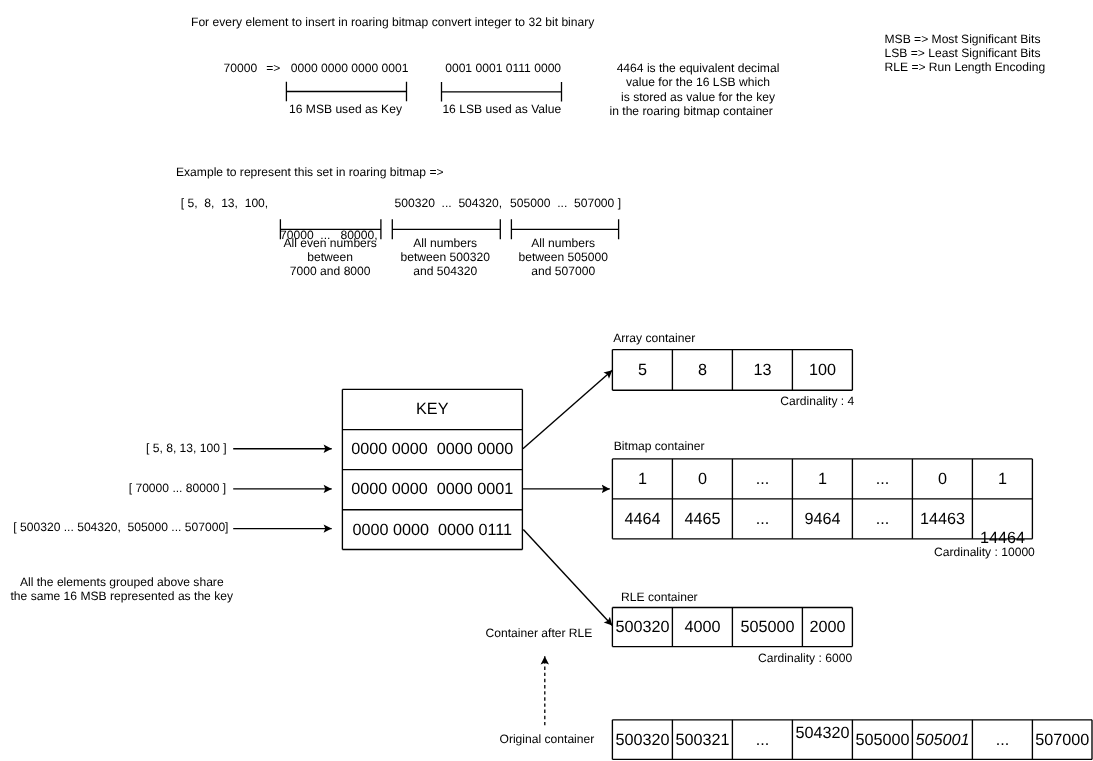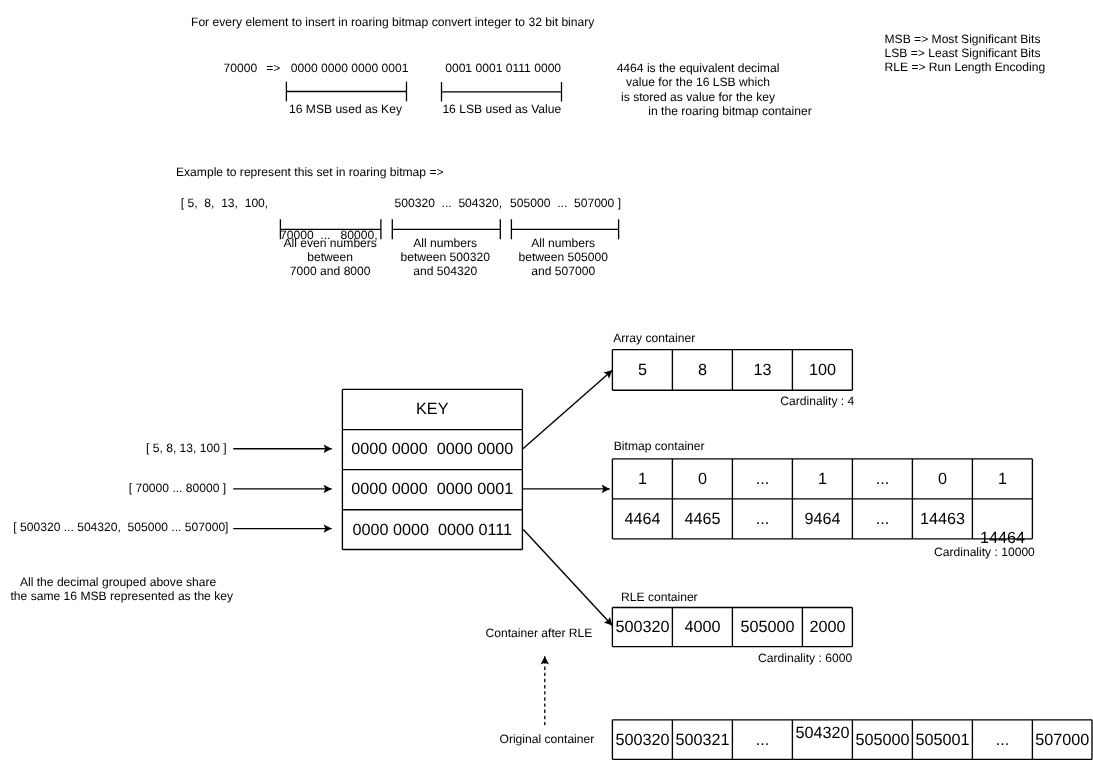--- a/index.html
+++ b/index.html
@@ -27,21 +27,21 @@
 <div class="t" style="left:266.2px;top:61.3px;">=&gt;</div>
 <div class="t" style="left:290.8px;top:61.3px;">0000 0000 0000 0001</div>
 <div class="t" style="left:445.2px;top:61.3px;">0001 0001 0111 0000</div>
 <div class="t" style="left:289px;top:102.3px;">16 MSB used as Key</div>
 <div class="t" style="left:442.4px;top:102.3px;">16 LSB used as Value</div>
 
 <div style="position:absolute;left:609.5px;top:60.8px;width:177px;text-align:center;">
   <div class="t" style="position:relative;left:0;top:0;width:100%;text-align:center;">4464 is the equivalent decimal</div>
   <div class="t" style="position:relative;left:0;top:0;width:100%;text-align:center;">value for the 16 LSB which</div>
   <div class="t" style="position:relative;left:0;top:0;width:100%;text-align:center;">is stored as value for the key</div>
-  <div class="t" style="position:relative;left:0;top:0;width:100%;text-align:center;margin-left:32px;">in the roaring bitmap container</div>
+  <div class="t" style="position:relative;left:0;top:0;width:100%;text-align:left;">in the roaring bitmap container</div>
 </div>
 
 <div class="t" style="left:176px;top:165.1px;">Example to represent this set in roaring bitmap =&gt;</div>
 <div class="t" style="left:180.8px;top:196.1px;">[ 5,  8,  13,  100,</div>
 <div class="t" style="left:280px;top:196.1px;margin-top:32px;">70000  ...   80000,</div>
 <div class="t" style="left:394.5px;top:196.1px;">500320  ...  504320,</div>
 <div class="t" style="left:510.1px;top:196.1px;">505000  ...  507000 ]</div>
 
 <div style="position:absolute;left:277.7px;top:235.6px;width:105px;">
   <div class="t ctr" style="position:relative;width:100%;">All even numbers</div>
@@ -62,21 +62,21 @@
 <div class="cell" style="left:342px;top:389px;width:180.5px;height:40.3px;">KEY</div>
 <div class="cell" style="left:342px;top:429.3px;width:180.5px;height:40px;white-space:pre;">0000 0000  0000 0000</div>
 <div class="cell" style="left:342px;top:469.3px;width:180.5px;height:40px;white-space:pre;">0000 0000  0000 0001</div>
 <div class="cell" style="left:342px;top:509.3px;width:180.5px;height:40.2px;white-space:pre;">0000 0000  0000 0111</div>
 
 <div class="t" style="left:146px;top:440.6px;">[ 5, 8, 13, 100 ]</div>
 <div class="t" style="left:128.7px;top:480.6px;">[ 70000 ... 80000 ]</div>
 <div class="t" style="left:13.3px;top:520.4px;">[ 500320 ... 504320,  505000 ... 507000]</div>
 
 <div style="position:absolute;left:10.5px;top:574.6px;">
-  <div class="t" style="position:relative;">   All the decimal grouped above share</div>
+  <div class="t" style="position:relative;">   All the elements grouped above share</div>
   <div class="t" style="position:relative;">the same 16 MSB represented as the key</div>
 </div>
 
 <div class="t" style="left:613.2px;top:331.2px;">Array container</div>
 <div class="t" style="left:780.3px;top:393.8px;">Cardinality : 4</div>
 
 <div class="t" style="left:613.8px;top:439.4px;">Bitmap container</div>
 <div class="t" style="left:934px;top:544.5px;">Cardinality : 10000</div>
 
 <div class="t" style="left:621px;top:589.6px;">RLE container</div>
@@ -106,21 +106,21 @@
     <div class="cell" style="left: 972.4px; top: 498.8px; width: 60px; height: 40px; margin-top: 19px;">14464</div>
     <div class="cell" style="left: 612.4px; top: 607.5px; width: 60px; height: 39.1px;">500320</div>
     <div class="cell" style="left: 672.4px; top: 607.5px; width: 60px; height: 39.1px;">4000</div>
     <div class="cell" style="left: 732.4px; top: 607.5px; width: 70px; height: 39.1px;">505000</div>
     <div class="cell" style="left: 802.4px; top: 607.5px; width: 50px; height: 39.1px;">2000</div>
     <div class="cell" style="left: 612.4px; top: 719.8px; width: 60px; height: 39.6px;">500320</div>
     <div class="cell" style="left: 672.4px; top: 719.8px; width: 60px; height: 39.6px;">500321</div>
     <div class="cell" style="left: 732.4px; top: 719.8px; width: 60px; height: 39.6px;">...</div>
     <div class="cell" style="left: 792.4px; top: 719.8px; width: 60px; height: 26px; border-radius: 15px;">504320</div>
     <div class="cell" style="left: 852.4px; top: 719.8px; width: 60px; height: 39.6px;">505000</div>
-    <div class="cell" style="left: 912.4px; top: 719.8px; width: 60px; height: 39.6px;">505001</div>
+    <div class="cell" style="left: 912.4px; top: 719.8px; width: 60px; height: 39.6px; font-style: italic;">505001</div>
     <div class="cell" style="left: 972.4px; top: 719.8px; width: 60px; height: 39.6px;">...</div>
     <div class="cell" style="left: 1032.4px; top: 719.8px; width: 59.6px; height: 39.6px;">507000</div>
   </div>
 
 <svg class="ov" viewBox="0 0 1093 761">
   <defs>
     <marker id="arw" markerWidth="9" markerHeight="9" refX="8.3" refY="4.5" orient="auto" markerUnits="userSpaceOnUse">
       <path d="M0.2,0.3 L8.3,4.5 L0.2,8.7 L1.9,4.5 Z" fill="#000"></path>
     </marker>
   </defs>

